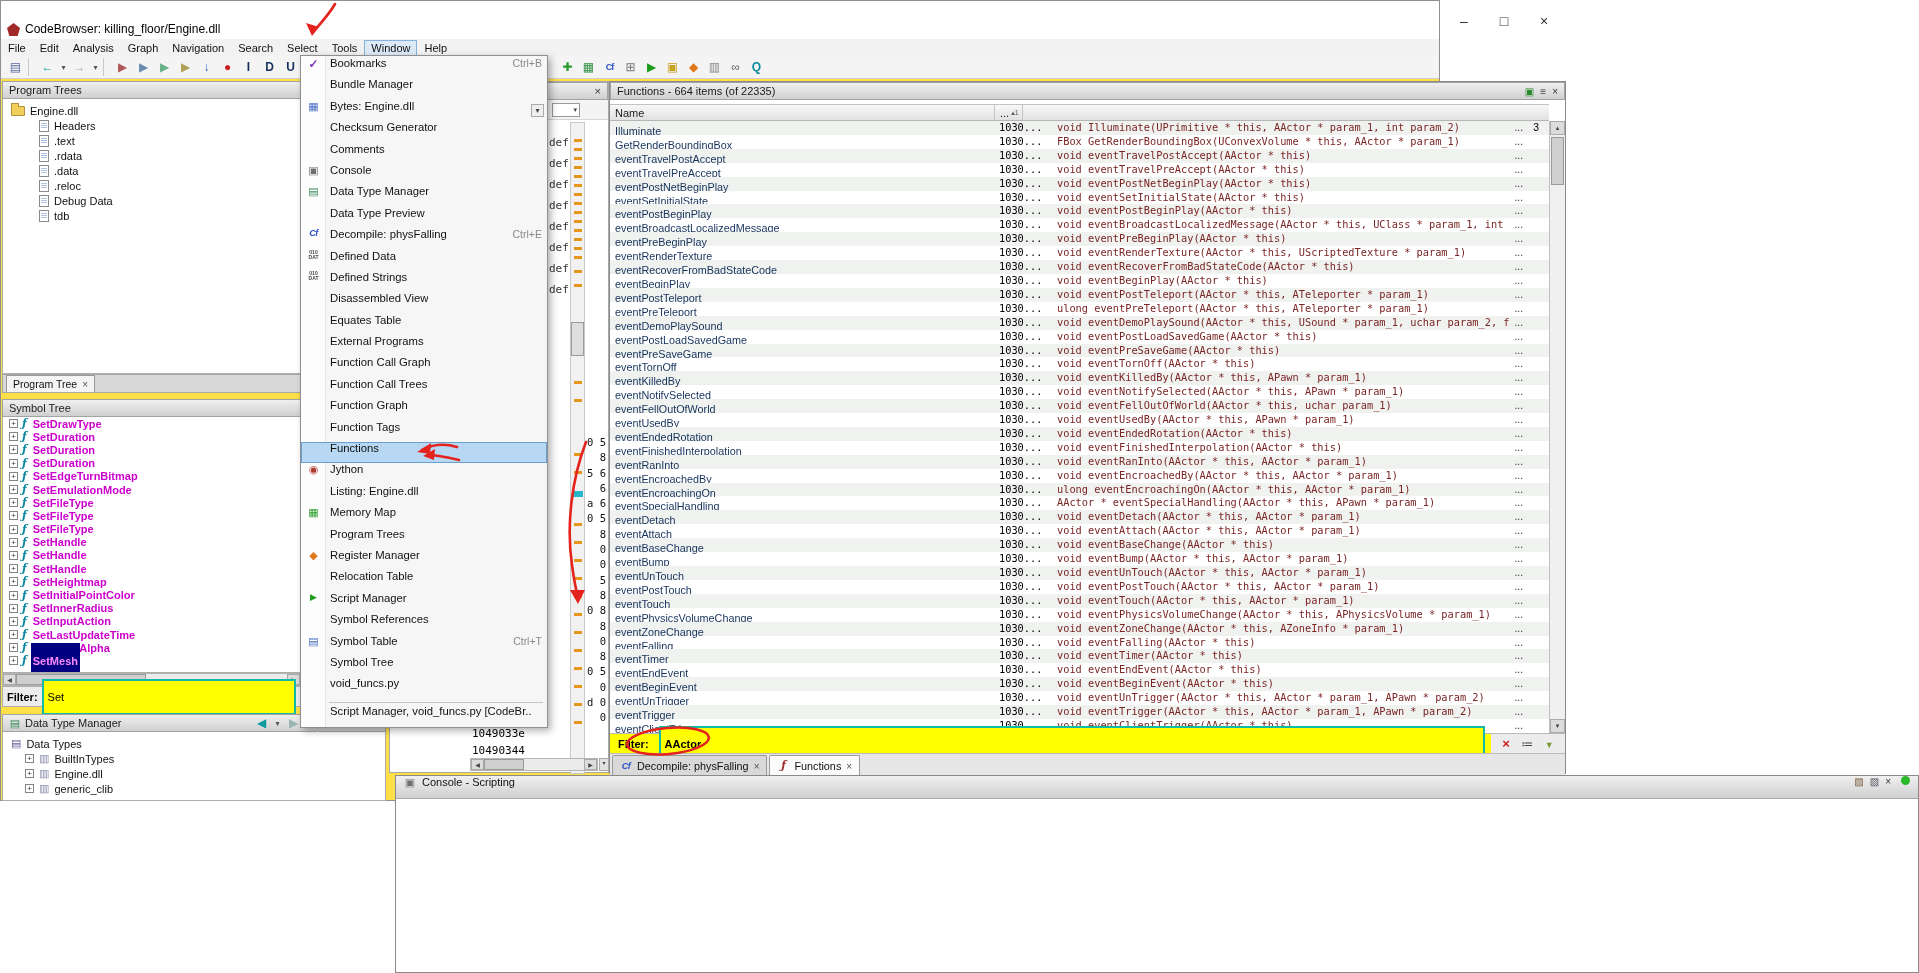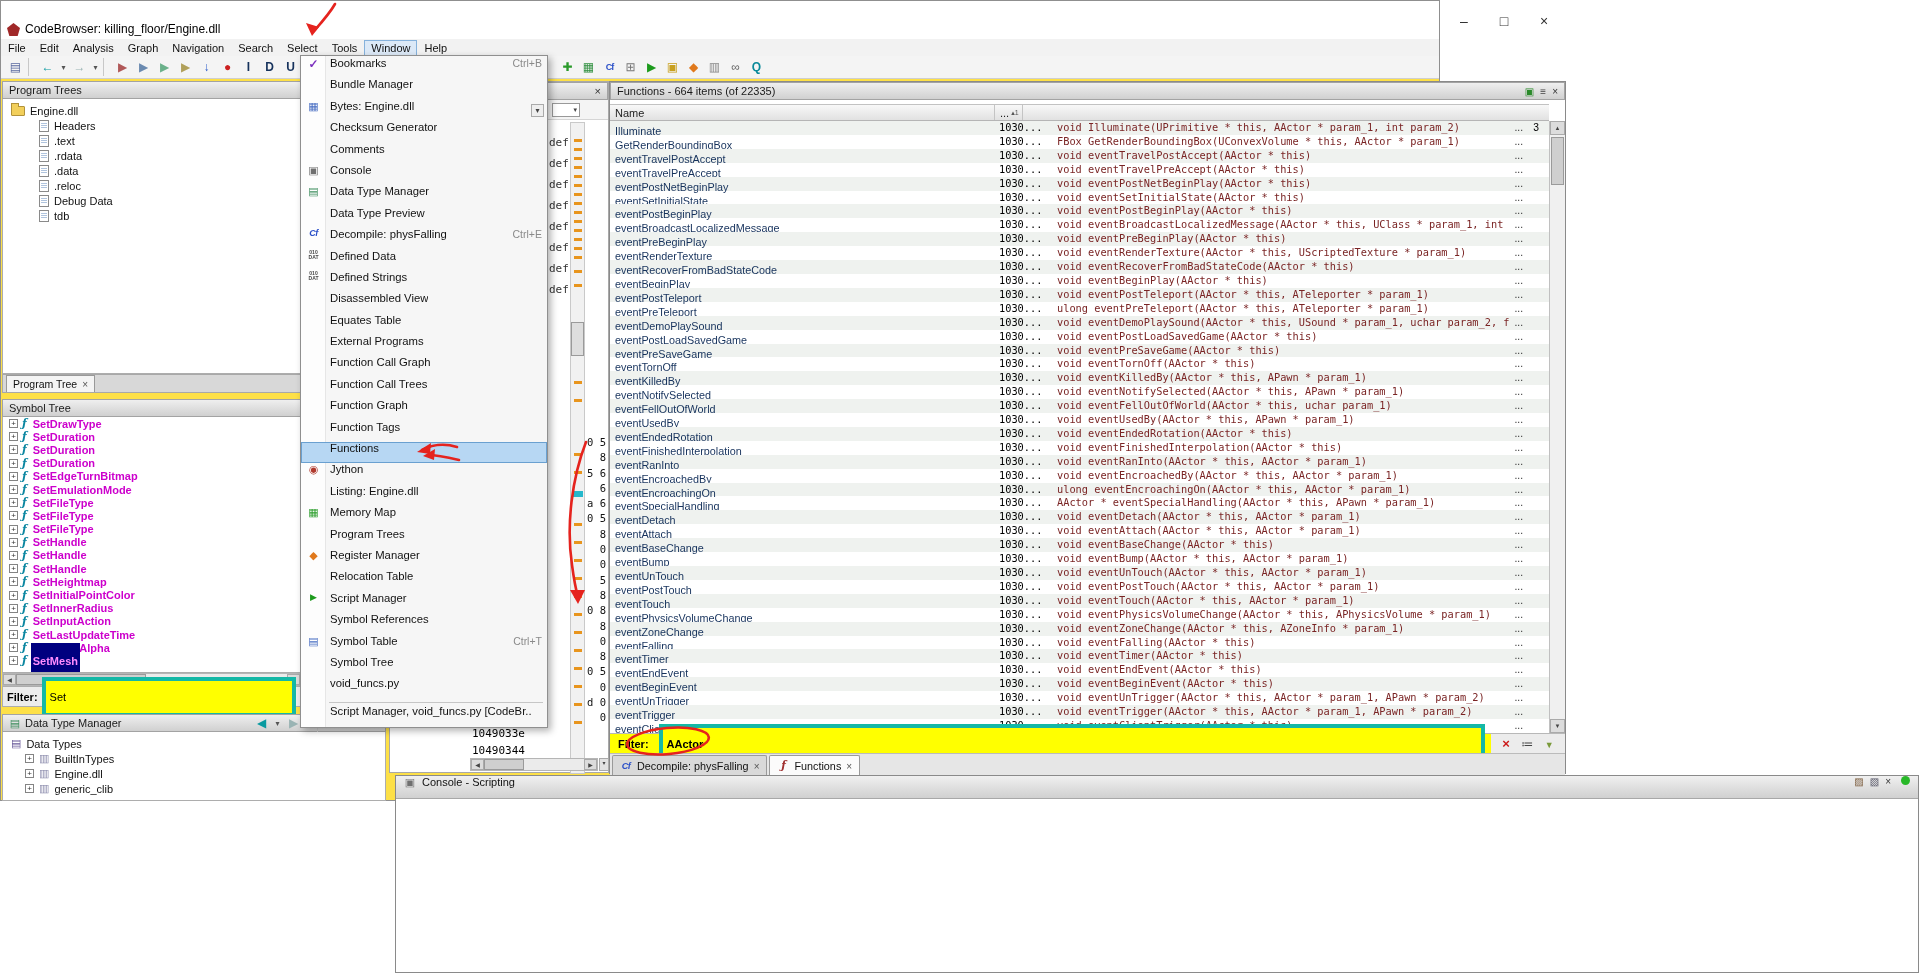--- a/index.html
+++ b/index.html
@@ -56,21 +56,21 @@
   #st-hscroll{left:1px;top:672px;width:299px;height:13px}
   .sb-btn{position:absolute;top:0;width:13px;height:100%;background:#dcdcdc;border:1px solid #aaa;font-size:6px;display:flex;align-items:center;justify-content:center;color:#444}
   .sb-left{left:0}.sb-left::before{content:"◀"}
   .sb-right{right:0}.sb-right::before{content:"▶"}
   .sb-up::before{content:"▲"}.sb-down::before{content:"▼"}
   .sb-thumb{position:absolute;background:#cfcfcf;border:1px solid #9a9a9a}
   #st-hscroll .sb-thumb{left:13px;top:0;width:130px;height:11px}
   .filter-row{position:absolute;background:#ececec;border:1px solid #adadad;display:flex;align-items:center;padding:0 4px;gap:4px}
   #st-filter{left:1px;top:685px;width:299px;height:21px}
   .filter-label{font-weight:bold;color:#000}
-  .filter-field{flex:1;height:15px;background:#ffff00;border:4px solid #14b8a6;font-size:11px;color:#000;padding:16px 4px;display:flex;align-items:center}
+  .filter-field{flex:1;height:15px;background:#ffff00;border:2px solid #14b8a6;font-size:11px;color:#000;padding:16px 4px;display:flex;align-items:center}
 
   #dtm-header{left:1px;top:713px;width:384px;height:18px}
   .dtm-tools{margin-left:auto;display:flex;align-items:center}
   #dtm-body{left:1px;top:731px;width:384px;height:69px;padding-top:4px}
   .db-icon{color:#6a5a9a;font-size:11px;flex:none}
   .arch-icon{color:#8888aa;font-size:11px;flex:none}
   .dtm-row{height:15px;display:flex;align-items:center;gap:5px;padding-left:8px}
   .dtm-row.child{padding-left:22px}
 
   

